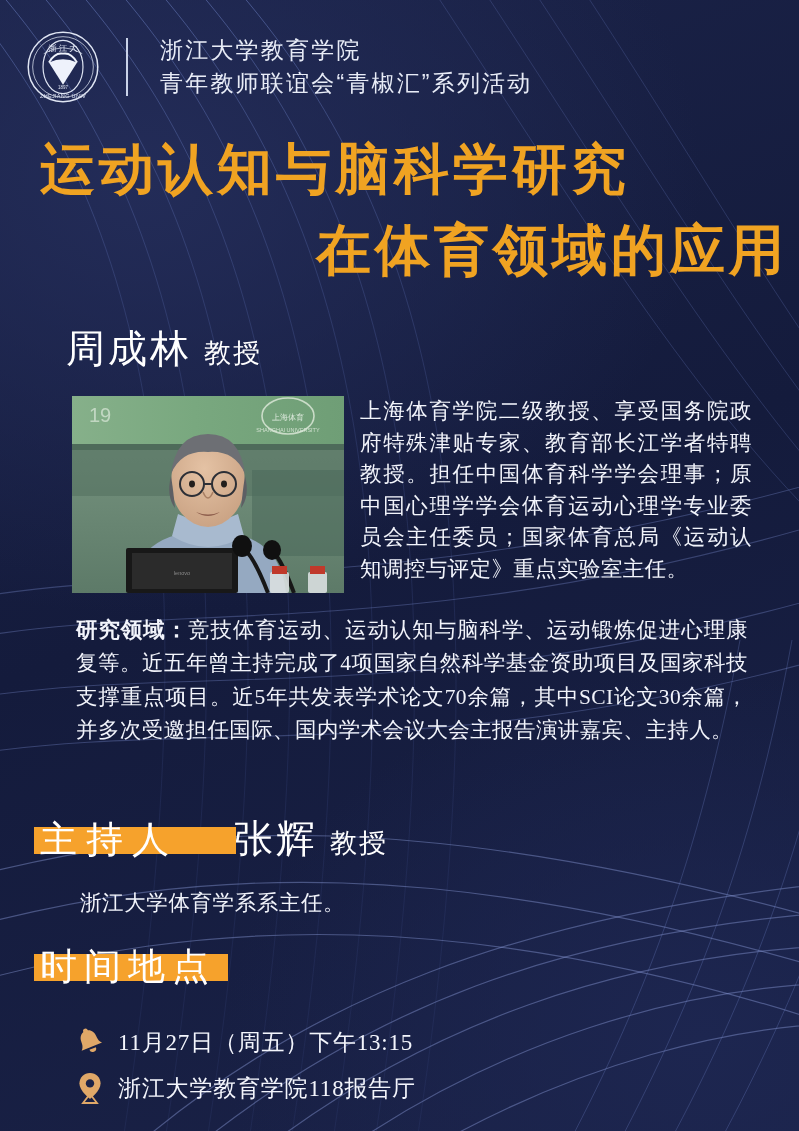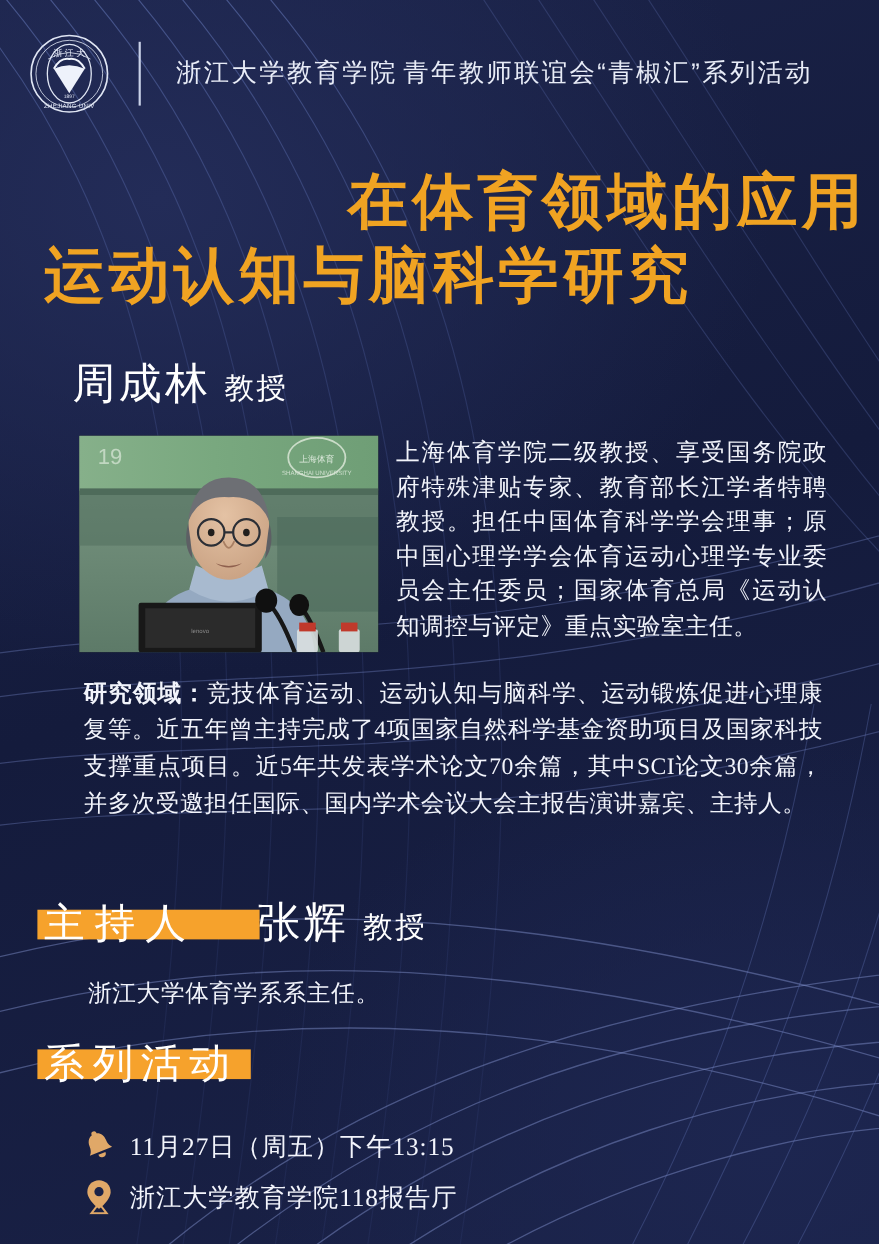--- a/index.html
+++ b/index.html
@@ -50,21 +50,21 @@
   }
   .header-divider {
     width: 2px;
     height: 58px;
     background: #c9d2e8;
     margin: 0 18px 0 12px;
     flex: 0 0 auto;
   }
   .header-lines {
     display: flex;
-    flex-direction: row;
+    flex-direction: column;
     gap: 5px;
   }
   .header-line {
     font-family: "Liberation Sans", "DejaVu Sans", sans-serif;
     font-size: 23px;
     letter-spacing: 2.2px;
     color: #e8ecf7;
     line-height: 1.18;
     white-space: nowrap;
   }
@@ -317,22 +317,22 @@
 
     <div class="header-divider"></div>
 
     <div class="header-lines">
       <div class="header-line">浙江大学教育学院</div>
       <div class="header-line">青年教师联谊会“青椒汇”系列活动</div>
     </div>
   </div>
 
   <div class="title-wrap">
+    <div class="title-line title-line-1">运动认知与脑科学研究</div>
     <div class="title-line title-line-2">在体育领域的应用</div>
-    <div class="title-line title-line-1">运动认知与脑科学研究</div>
   </div>
 
   <div class="speaker-row">
     <span class="speaker-name">周成林</span>
     <span class="speaker-rank">教授</span>
   </div>
 
   <div class="photo">
     <svg width="272" height="197" viewBox="0 0 272 197" aria-hidden="true">
       <defs>
@@ -400,21 +400,21 @@
       <span class="label">主持人</span>
     </span>
     <span class="host-name">张辉</span>
     <span class="host-rank">教授</span>
   </div>
   <div class="host-desc">浙江大学体育学系系主任。</div>
 
   <div class="tp-head">
     <span class="sec-head">
       <span class="bar"></span>
-      <span class="label">系列活动</span>
+      <span class="label">时间地点</span>
     </span>
   </div>
 
   <div class="tp-list">
 
     <div class="tp-item">
       <span class="tp-icon">
         <svg width="28" height="30" viewBox="0 0 28 30" aria-hidden="true">
           <g transform="rotate(-22 14 15)">
             <path d="M14 3 c5 0 8 4 8 9 c0 5 2 7 3 8 H3 c1 -1 3 -3 3 -8 c0 -5 3 -9 8 -9 z" fill="#e0a868"></path>

